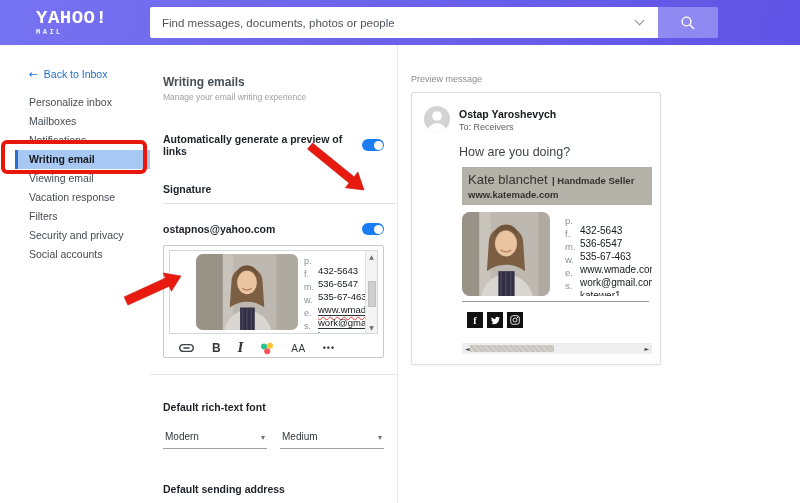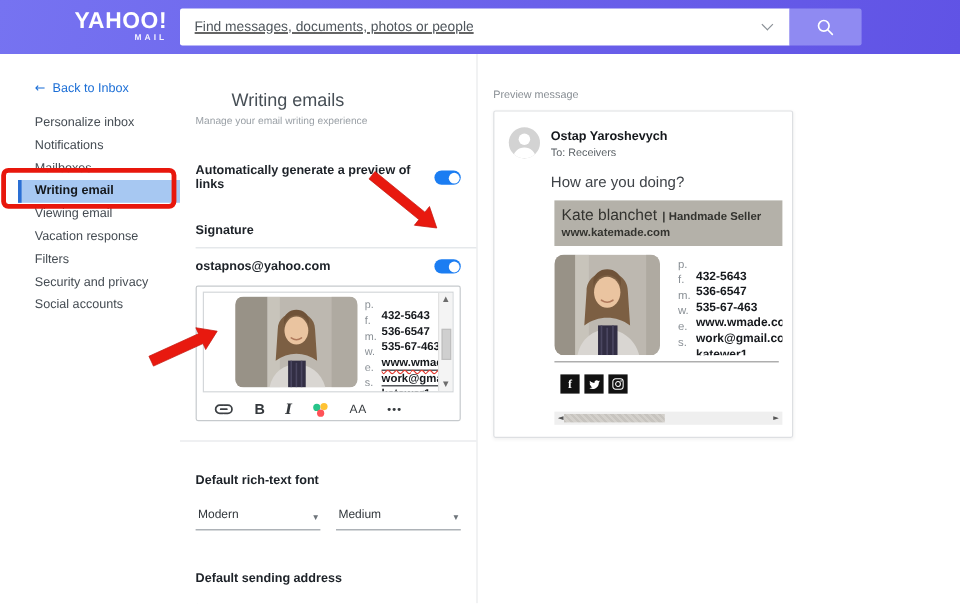--- a/index.html
+++ b/index.html
@@ -2,25 +2,25 @@
 <html><head>
 <meta charset="utf-8">
 <style>
   * { margin:0; padding:0; box-sizing:border-box; }
   body { font-family:"Liberation Sans", sans-serif; background:#fff; }
   .stage { position:relative; width:800px; height:503px; background:#fff; overflow:hidden; }
 
   
   .topbar { position:absolute; top:0; left:0; right:0; height:45px;
     background:linear-gradient(105deg,#7673f1 0%,#6a60ea 55%,#6053e5 100%); }
-  .logo { position:absolute; left:62px; top:7px; color:#fff; text-align:right; cursor:pointer; }
+  .logo { position:absolute; left:36px; top:7px; color:#fff; text-align:left; cursor:pointer;font-family:Liberation Mono, monospace; }
   .logo-main { font-size:19px; font-weight:600; letter-spacing:.5px; }
   .logo-sub { font-size:7px; font-weight:700; letter-spacing:2.5px; opacity:.9; margin-top:-1px; }
   .searchbar { position:absolute; left:150px; top:7px; width:508px; height:31px; background:#fff;
-    border-radius:2px 0 0 2px; display:flex; align-items:center;text-decoration:underline; }
+    border-radius:2px 0 0 2px; display:flex; align-items:center; }
   .searchbar input { flex:1; border:0; outline:0; padding:0 12px; font-size:11.5px; color:#2b3137;
     font-family:"Liberation Sans", sans-serif; background:transparent; }
   .searchbar input::placeholder { color:#4f565c; opacity:1; }
   .search-chev { width:7px; height:7px; border-right:1.6px solid #8a9096; border-bottom:1.6px solid #8a9096;
     transform:rotate(45deg); margin:-4px 15px 0 0; cursor:pointer; }
   .search-btn { position:absolute; left:658px; top:7px; width:60px; height:31px; background:#8f8af2;
     border:0; border-radius:0 2px 2px 0; display:flex; align-items:center; justify-content:center; cursor:pointer; }
 
   
   .sidebar { position:absolute; top:45px; left:15px; width:150px; bottom:0; background:#fff;
@@ -28,39 +28,39 @@
   .back { color:#1b6ed6; margin:23px 0 0 14px; font-size:10.5px; cursor:pointer; }
   .back-arrow { margin-right:6px; font-family:"DejaVu Sans", sans-serif; }
   .side-list { margin-top:13px; }
   .side-item { padding:4px 6px 4px 14px; font-size:10.5px; line-height:11px; color:#454c53; cursor:pointer; }
   .side-item.selected { background:#a7c8f2; border-left:3px solid #2a6fd4; padding-left:11px;
     font-weight:700; color:#15181c; }
 
   
   .settings { position:absolute; left:150px; top:45px; width:248px; bottom:0; background:#fff;
     border-right:1px solid #e8eaec; padding:0 13px; }
-  .settings h1 { margin-top:30px; font-size:15px; font-weight:400; color:#474f56;margin-left:30px; }
+  .settings h1 { margin-top:30px; font-size:12px; font-weight:700; color:#474f56; }
   .sub { margin-top:3px; font-size:8.5px; color:#9aa0a6; }
   .toggle-row { display:flex; justify-content:space-between; align-items:center; margin-top:31px; }
   .blabel { font-size:10.5px; font-weight:700; color:#1d2228; }
   .toggle { width:22px; height:12px; border-radius:7px; background:#1b7df2; position:relative;
     cursor:pointer; flex-shrink:0; }
   .toggle .knob { position:absolute; right:1.5px; top:1.5px; width:9px; height:9px; border-radius:50%; background:#fff; }
   .settings h2 { margin-top:26px; font-size:10.5px; font-weight:700; color:#1d2228; }
   .sig-div { border:0; border-top:1px solid #dfe3e6; margin:8px -13px 0 0; }
-  .acct-row { margin-top:9px; }
+  .acct-row { margin-top:19px; }
 
   .editor { margin-top:10px; height:113px; border:1px solid #c6cacd; border-radius:2px;
     background:#fff; padding:4px 5px; cursor:text; }
   .ed-scroll { position:relative; height:84px; border:1px solid #d4d7da; display:flex; overflow:hidden; }
   .ed-photo { width:102px; height:76px; margin:3px 0 0 26px; border-radius:7px; overflow:hidden; flex-shrink:0; }
   .contacts { font-size:9px; margin-left:6px; padding-top:3px; overflow:hidden; }
   .crow { display:flex; align-items:center; height:13px; white-space:nowrap; }
   .clabel { width:14px; color:#8a9096; flex-shrink:0; }
-  .cvalue { color:#15181c; font-weight:700; font-size:9.5px;margin-top:20px; }
+  .cvalue { color:#15181c; font-weight:400; font-size:9.5px;margin-top:20px; }
   .cvalue.u { border-bottom:1px solid #2b2f33; }
   .cvalue.sq { text-decoration:underline wavy #e23a30; text-decoration-thickness:1px; text-underline-offset:2.5px; }
   .vscroll { position:absolute; right:0; top:0; bottom:0; width:12px; background:#f4f4f4;
     border-left:1px solid #e2e2e2; cursor:pointer; }
   .varrow { position:absolute; left:0; width:100%; text-align:center; font-size:6px; color:#6d6d6d;
     font-family:"DejaVu Sans", sans-serif; }
   .varrow.up { top:2px; } .varrow.dn { bottom:2px; }
   .vthumb { position:absolute; left:1.5px; top:36%; width:8px; height:26px; background:#cfcfcf; border:1px solid #bfbfbf; }
   .ed-toolbar { display:flex; align-items:center; gap:17px; padding:7px 0 0 9px; }
   .tbtn { border:0; background:none; cursor:pointer; color:#35393d; display:flex; align-items:center; padding:0; }
@@ -137,24 +137,24 @@
 
   <nav class="sidebar">
     <div class="back">
       <span class="back-arrow">←</span><span>Back to Inbox</span>
     </div>
     <div class="side-list">
       <div class="side-item">
           <span>Personalize inbox</span>
         </div>
         <div class="side-item">
+          <span>Mailboxes</span>
+        </div>
+        <div class="side-item">
           <span>Notifications</span>
-        </div>
-        <div class="side-item">
-          <span>Mailboxes</span>
         </div>
         <div class="side-item selected">
           <span>Writing email</span>
         </div>
         <div class="side-item">
           <span>Viewing email</span>
         </div>
         <div class="side-item">
           <span>Vacation response</span>
         </div>

